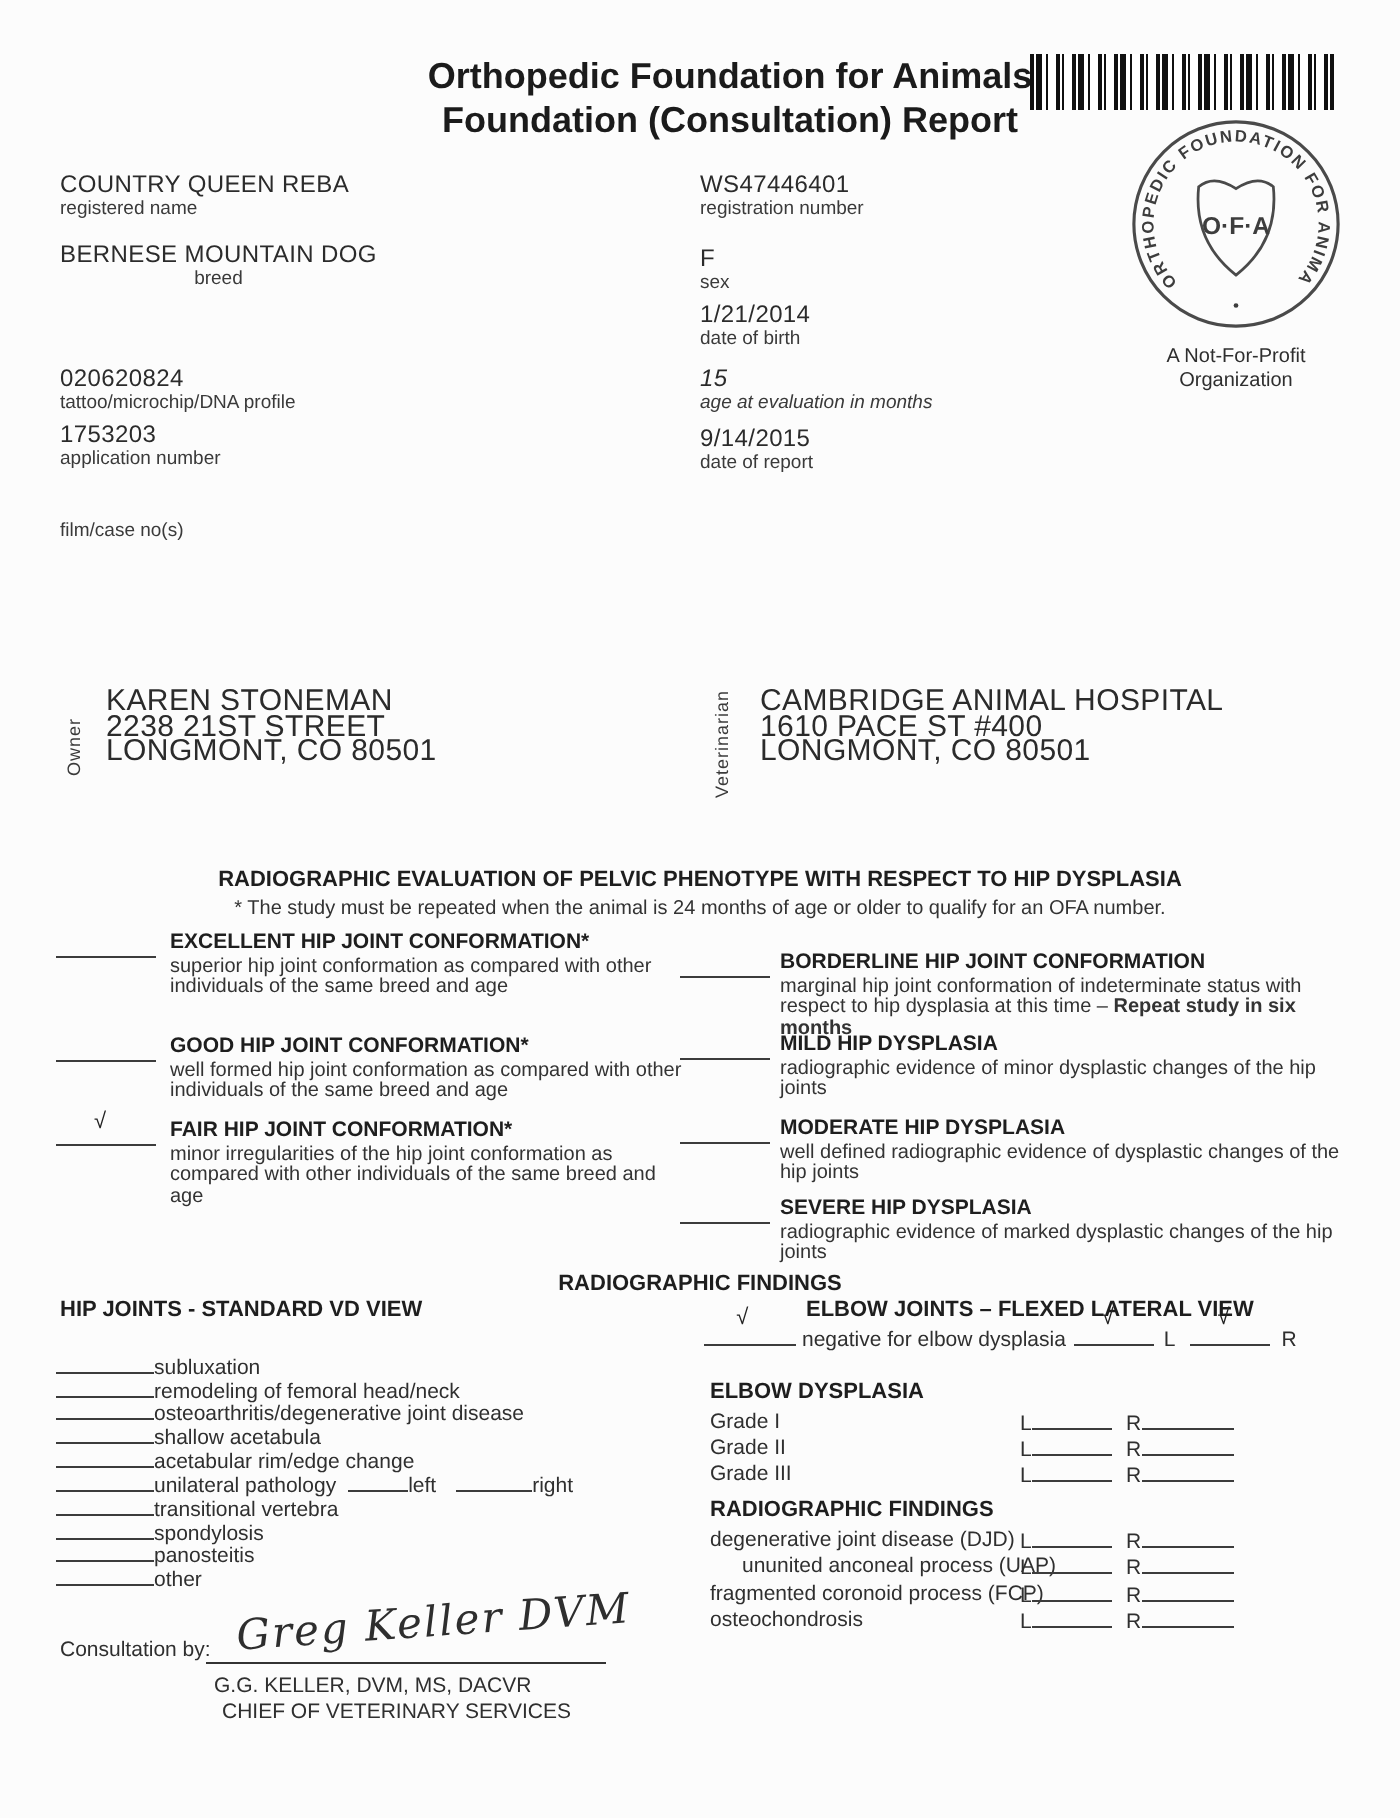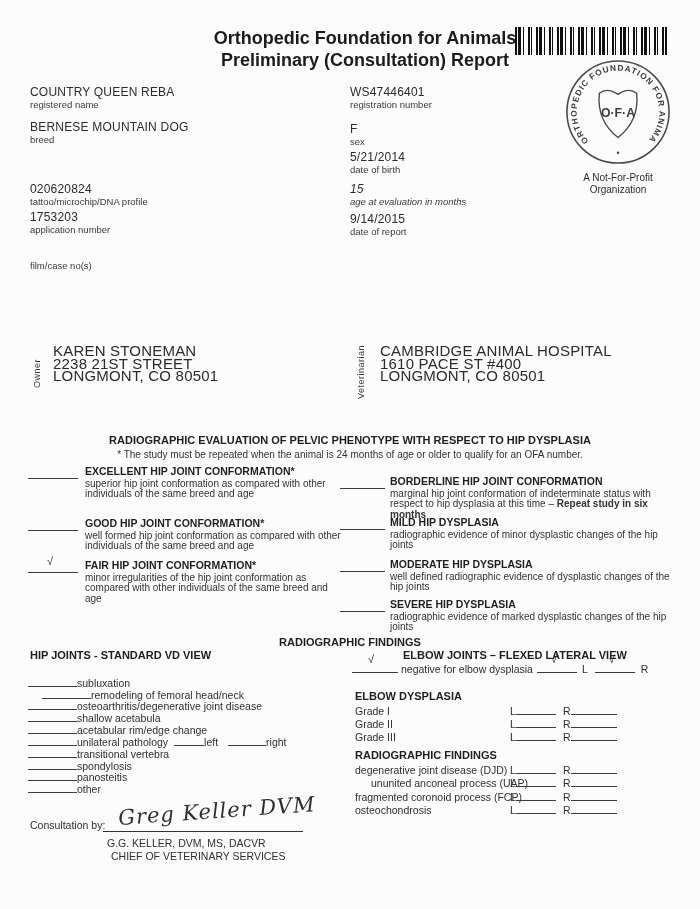--- a/index.html
+++ b/index.html
@@ -31,21 +31,21 @@
   .caption{font-size:10px;color:#2e2e2e;text-align:center;line-height:12px;}
   .center{left:0;width:700px;text-align:center;}
 </style>
 </head>
 <body>
 
 <div class="page">
 
   <div class="abs" style="left:65px;top:27px;width:600px;">
     <div class="h1">Orthopedic Foundation for Animals</div>
-    <div class="h1">Preliminary (Consultation) Report</div>
+    <div class="h1">Foundation (Consultation) Report</div>
   </div>
 
   <div class="abs bar" style="left:515px;top:27px;width:152px;height:28px;"></div>
 
   <div class="abs" style="left:564px;top:58px;width:108px;">
     <svg width="108" height="108" viewBox="0 0 110 110">
       <circle cx="55" cy="55" r="52" fill="none" stroke="#4a4a4a" stroke-width="1.6"></circle>
       <defs>
         <path id="ringPath" d="M 25.3,84.7 A 42,42 0 1 1 84.7,84.7"></path>
       </defs>
@@ -59,21 +59,21 @@
     <div class="caption" style="margin-top:2px;">
       <div>A Not-For-Profit</div>
       <div>Organization</div>
     </div>
   </div>
 
   <div class="abs" style="left:30px;top:86px;">
     <div class="val">COUNTRY QUEEN REBA</div>
     <div class="lbl">registered name</div>
   </div>
-  <div class="abs" style="left:30px;top:121px;">
+  <div class="abs" style="left:30px;top:121px;text-align:center;">
     <div class="val">BERNESE MOUNTAIN DOG</div>
     <div class="lbl">breed</div>
   </div>
   <div class="abs" style="left:30px;top:183px;">
     <div class="val">020620824</div>
     <div class="lbl">tattoo/microchip/DNA profile</div>
   </div>
   <div class="abs" style="left:30px;top:211px;">
     <div class="val">1753203</div>
     <div class="lbl">application number</div>
@@ -82,21 +82,21 @@
 
   <div class="abs" style="left:350px;top:86px;">
     <div class="val">WS47446401</div>
     <div class="lbl">registration number</div>
   </div>
   <div class="abs" style="left:350px;top:123px;">
     <div class="val">F</div>
     <div class="lbl">sex</div>
   </div>
   <div class="abs" style="left:350px;top:151px;">
-    <div class="val">5/21/2014</div>
+    <div class="val">1/21/2014</div>
     <div class="lbl">date of birth</div>
   </div>
   <div class="abs" style="left:350px;top:183px;font-style:italic;">
     <div class="val">15</div>
     <div class="lbl">age at evaluation in months</div>
   </div>
   <div class="abs" style="left:350px;top:213px;">
     <div class="val">9/14/2015</div>
     <div class="lbl">date of report</div>
   </div>
@@ -185,21 +185,21 @@
 
   <div class="abs center sec-title" style="top:636px;">RADIOGRAPHIC FINDINGS</div>
   <div class="abs sec-title" style="left:30px;top:649px;">HIP JOINTS  - STANDARD VD VIEW</div>
   <div class="abs sec-title" style="left:355px;top:649px;padding-left:48px;">ELBOW JOINTS – FLEXED LATERAL VIEW</div>
 
   <div class="abs row" style="left:352px;top:663px;">
     <span class="line" style="width:46px;"><span class="check">√</span></span><span style="margin-left:3px;">negative for elbow dysplasia</span><span class="line" style="width:40px;margin-left:4px;"><span class="check">√</span></span><span style="margin-left:5px;">L</span><span class="line" style="width:40px;margin-left:7px;"><span class="check">√</span></span><span style="margin-left:6px;">R</span>
   </div>
 
   <div class="abs row" style="left:28px;top:677px;"><span class="line" style="width:49px;"></span><span>subluxation</span></div>
-  <div class="abs row" style="left:42px;top:689px;"><span class="line" style="width:49px;"></span><span>remodeling of femoral head/neck</span></div>
+  <div class="abs row" style="left:28px;top:689px;"><span class="line" style="width:49px;"></span><span>remodeling of femoral head/neck</span></div>
   <div class="abs row" style="left:28px;top:700px;"><span class="line" style="width:49px;"></span><span>osteoarthritis/degenerative joint disease</span></div>
   <div class="abs row" style="left:28px;top:712px;"><span class="line" style="width:49px;"></span><span>shallow acetabula</span></div>
   <div class="abs row" style="left:28px;top:724px;"><span class="line" style="width:49px;"></span><span>acetabular rim/edge change</span></div>
   <div class="abs row" style="left:28px;top:736px;"><span class="line" style="width:49px;"></span><span>unilateral pathology</span><span class="line" style="width:30px;margin-left:6px;"></span><span>left</span><span class="line" style="width:38px;margin-left:10px;"></span><span>right</span></div>
   <div class="abs row" style="left:28px;top:748px;"><span class="line" style="width:49px;"></span><span>transitional vertebra</span></div>
   <div class="abs row" style="left:28px;top:760px;"><span class="line" style="width:49px;"></span><span>spondylosis</span></div>
   <div class="abs row" style="left:28px;top:771px;"><span class="line" style="width:49px;"></span><span>panosteitis</span></div>
   <div class="abs row" style="left:28px;top:783px;"><span class="line" style="width:49px;"></span><span>other</span></div>
 
   <div class="abs sec-title" style="left:355px;top:690px;">ELBOW DYSPLASIA</div>

